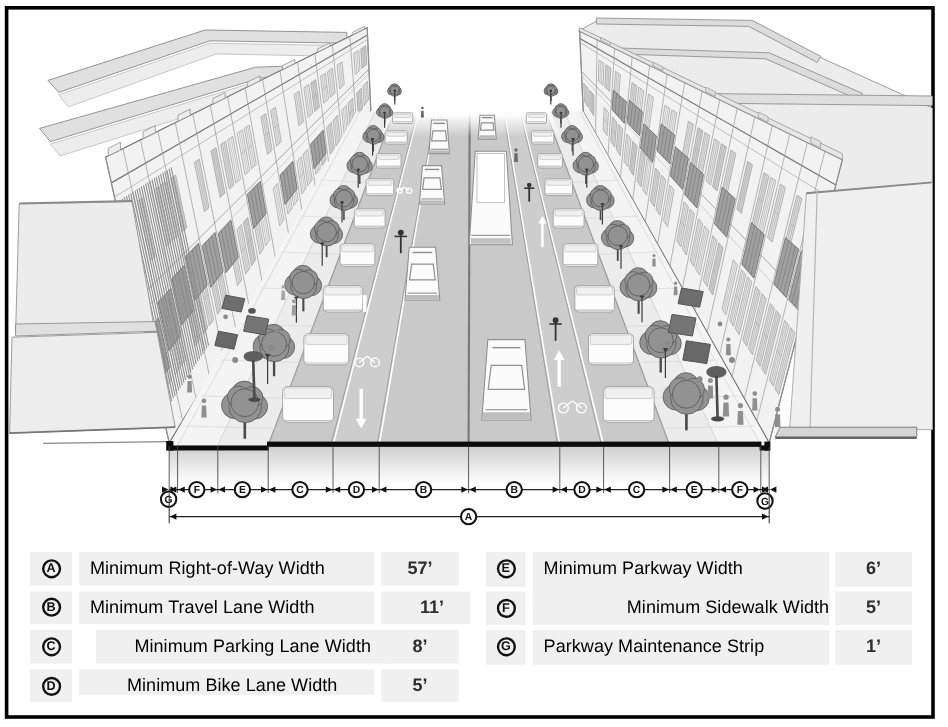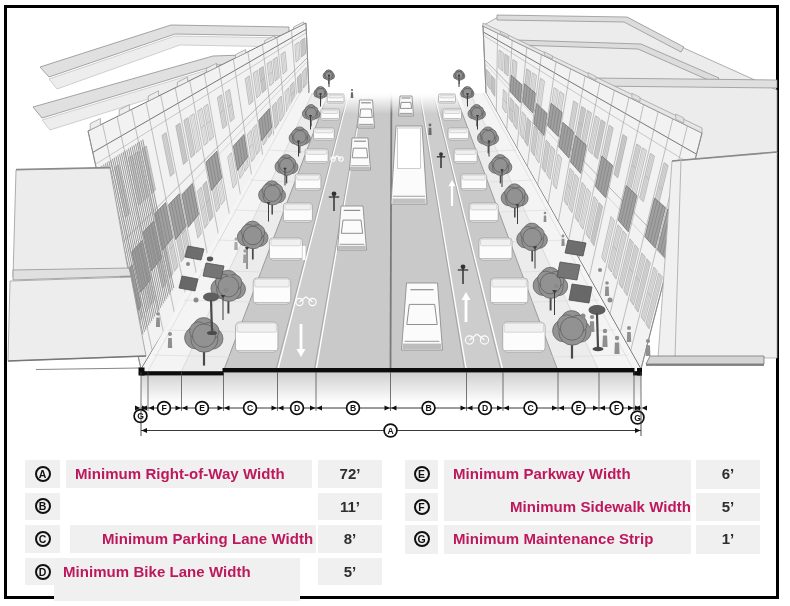--- a/index.html
+++ b/index.html
@@ -1,18 +1,18 @@
 <!DOCTYPE html>
 <html><head><meta charset="utf-8">
 <style>
 html,body{margin:0;padding:0;background:#fff;width:790px;height:606px;overflow:hidden;}
 #page{position:relative;width:790px;height:606px;background:#fff;font-family:"Liberation Sans",sans-serif;}
 #frame{position:absolute;left:4px;top:5px;width:774.5px;height:594px;border:3px solid #000;box-sizing:border-box;}
 .cell{position:absolute;background:#f0f0f0;}
-.txt{font-size:15px;font-weight:bold;color:#be185d;letter-spacing:0.05px;padding-left:9px;box-sizing:border-box;white-space:nowrap;}
+.txt{font-size:15px;font-weight:normal;color:#000000;letter-spacing:0.05px;padding-left:9px;box-sizing:border-box;white-space:nowrap;}
 .val{font-size:15px;font-weight:bold;color:#2e2e2e;text-align:center;}
 .lc{position:absolute;width:12px;height:12px;border:2px solid #111;border-radius:50%;background:#f0f0f0;
     font-size:10.5px;font-weight:bold;color:#111;text-align:center;line-height:12.5px;}
 </style></head>
 <body>
 <div id="page">
 
 <div id="frame"></div>
 
 <svg width="790" height="606" viewBox="0 0 790 606" style="position:absolute;left:0;top:0;">
@@ -1301,36 +1301,37 @@
 
 <g>
         <circle cx="390.5" cy="430.5" r="6.4" fill="#fff" stroke="#111" stroke-width="1.7"></circle>
         <text x="390.5" y="433.7" font-family="Liberation Sans, sans-serif" font-size="8.6px" font-weight="bold" fill="#111" text-anchor="middle">A</text>
       </g>
 </svg>
 
 <div class="cell" style="left:25px;top:460.0px;width:35px;height:27.6px;"></div>
 <div class="lc" style="left:34.5px;top:465.8px;">A</div>
 <div class="cell txt" style="left:66px;top:460.0px;width:246px;height:27.6px;line-height:27.6px;">Minimum Right-of-Way Width</div>
-<div class="cell val" style="left:318px;top:460.0px;width:64px;height:27.6px;line-height:27.6px;">72’</div>
+<div class="cell val" style="left:318px;top:460.0px;width:64px;height:27.6px;line-height:27.6px;">57’</div>
 <div class="cell" style="left:25px;top:492.6px;width:35px;height:27.6px;"></div>
 <div class="lc" style="left:34.5px;top:498.4px;">B</div>
-<div class="cell val" style="left:318px;top:492.6px;width:64px;height:27.6px;line-height:27.6px;">11’</div>
+<div class="cell txt" style="left:66px;top:492.6px;width:246px;height:27.6px;line-height:27.6px;">Minimum Travel Lane Width</div>
+<div class="cell val" style="left:318px;top:492.6px;width:64px;height:27.6px;line-height:27.6px;padding-left:10px;">11’</div>
 <div class="cell" style="left:25px;top:525.2px;width:35px;height:27.6px;"></div>
 <div class="lc" style="left:34.5px;top:531.0px;">C</div>
-<div class="cell txt" style="left:70px;top:525.2px;width:246px;height:27.6px;line-height:27.6px;padding-left:32px;">Minimum Parking Lane Width</div>
+<div class="cell txt" style="left:80px;top:525.2px;width:246px;height:27.6px;line-height:27.6px;padding-left:32px;">Minimum Parking Lane Width</div>
 <div class="cell val" style="left:318px;top:525.2px;width:64px;height:27.6px;line-height:27.6px;">8’</div>
 <div class="cell" style="left:25px;top:557.8px;width:35px;height:27.6px;"></div>
 <div class="lc" style="left:34.5px;top:563.6px;">D</div>
-<div class="cell txt" style="left:54px;top:557.8px;width:246px;height:43px;line-height:27.6px;">Minimum Bike Lane Width</div>
+<div class="cell txt" style="left:66px;top:557.8px;width:246px;height:21px;line-height:27.6px;text-align:center;">Minimum Bike Lane Width</div>
 <div class="cell val" style="left:318px;top:557.8px;width:64px;height:27.6px;line-height:27.6px;">5’</div>
 <div class="cell" style="left:405px;top:460.0px;width:33px;height:28.5px;"></div>
 <div class="lc" style="left:413.5px;top:466.2px;">E</div>
 <div class="cell txt" style="left:444px;top:460.0px;width:247px;height:42px;line-height:28.5px;">Minimum Parkway Width</div>
 <div class="cell val" style="left:696px;top:460.0px;width:64px;height:28.5px;line-height:28.5px;">6’</div>
 <div class="cell" style="left:405px;top:492.5px;width:33px;height:28.5px;"></div>
 <div class="lc" style="left:413.5px;top:498.8px;">F</div>
 <div class="cell txt" style="left:444px;top:492.5px;width:247px;height:28.5px;line-height:28.5px;text-align:right;">Minimum Sidewalk Width</div>
 <div class="cell val" style="left:696px;top:492.5px;width:64px;height:28.5px;line-height:28.5px;">5’</div>
 <div class="cell" style="left:405px;top:525.0px;width:33px;height:28.5px;"></div>
 <div class="lc" style="left:413.5px;top:531.2px;">G</div>
-<div class="cell txt" style="left:444px;top:525.0px;width:247px;height:28.5px;line-height:28.5px;">Minimum Maintenance Strip</div>
+<div class="cell txt" style="left:444px;top:525.0px;width:247px;height:28.5px;line-height:28.5px;">Parkway Maintenance Strip</div>
 <div class="cell val" style="left:696px;top:525.0px;width:64px;height:28.5px;line-height:28.5px;">1’</div>
 </div>
 </body></html>

